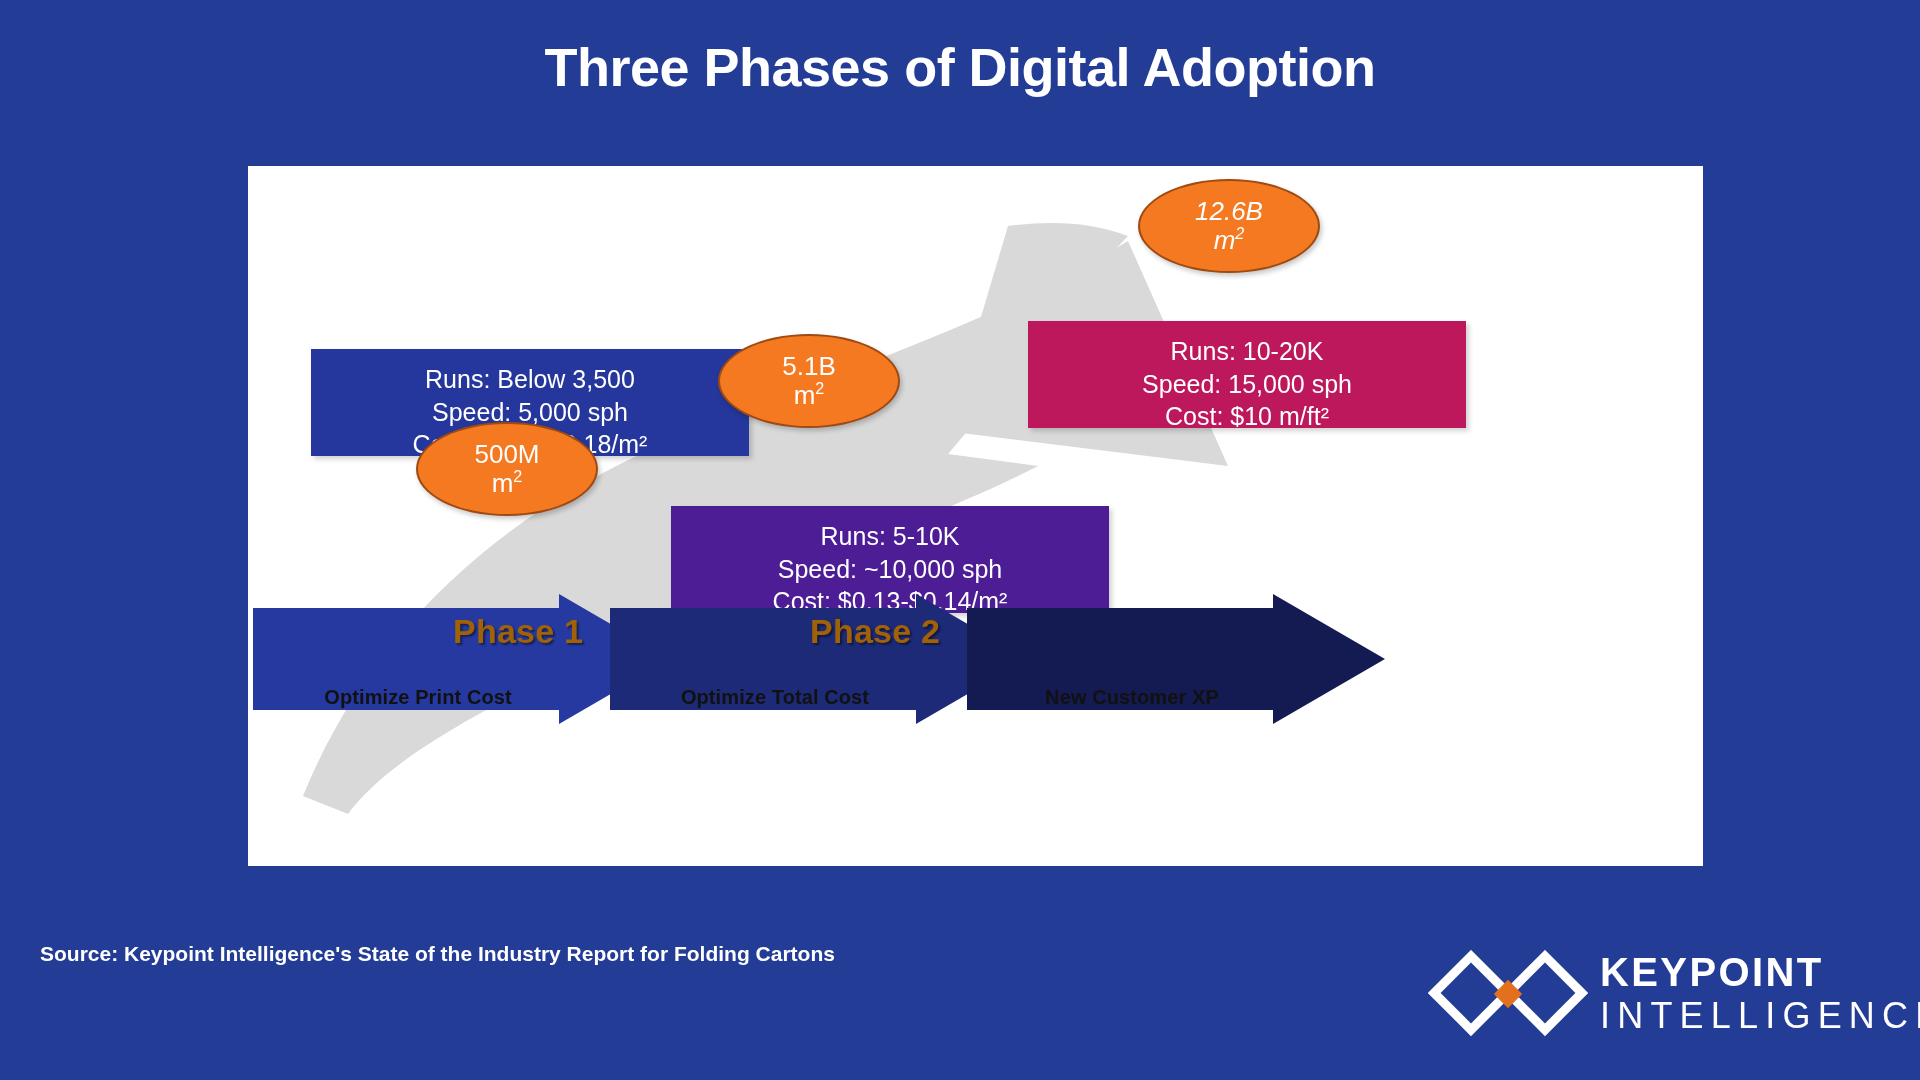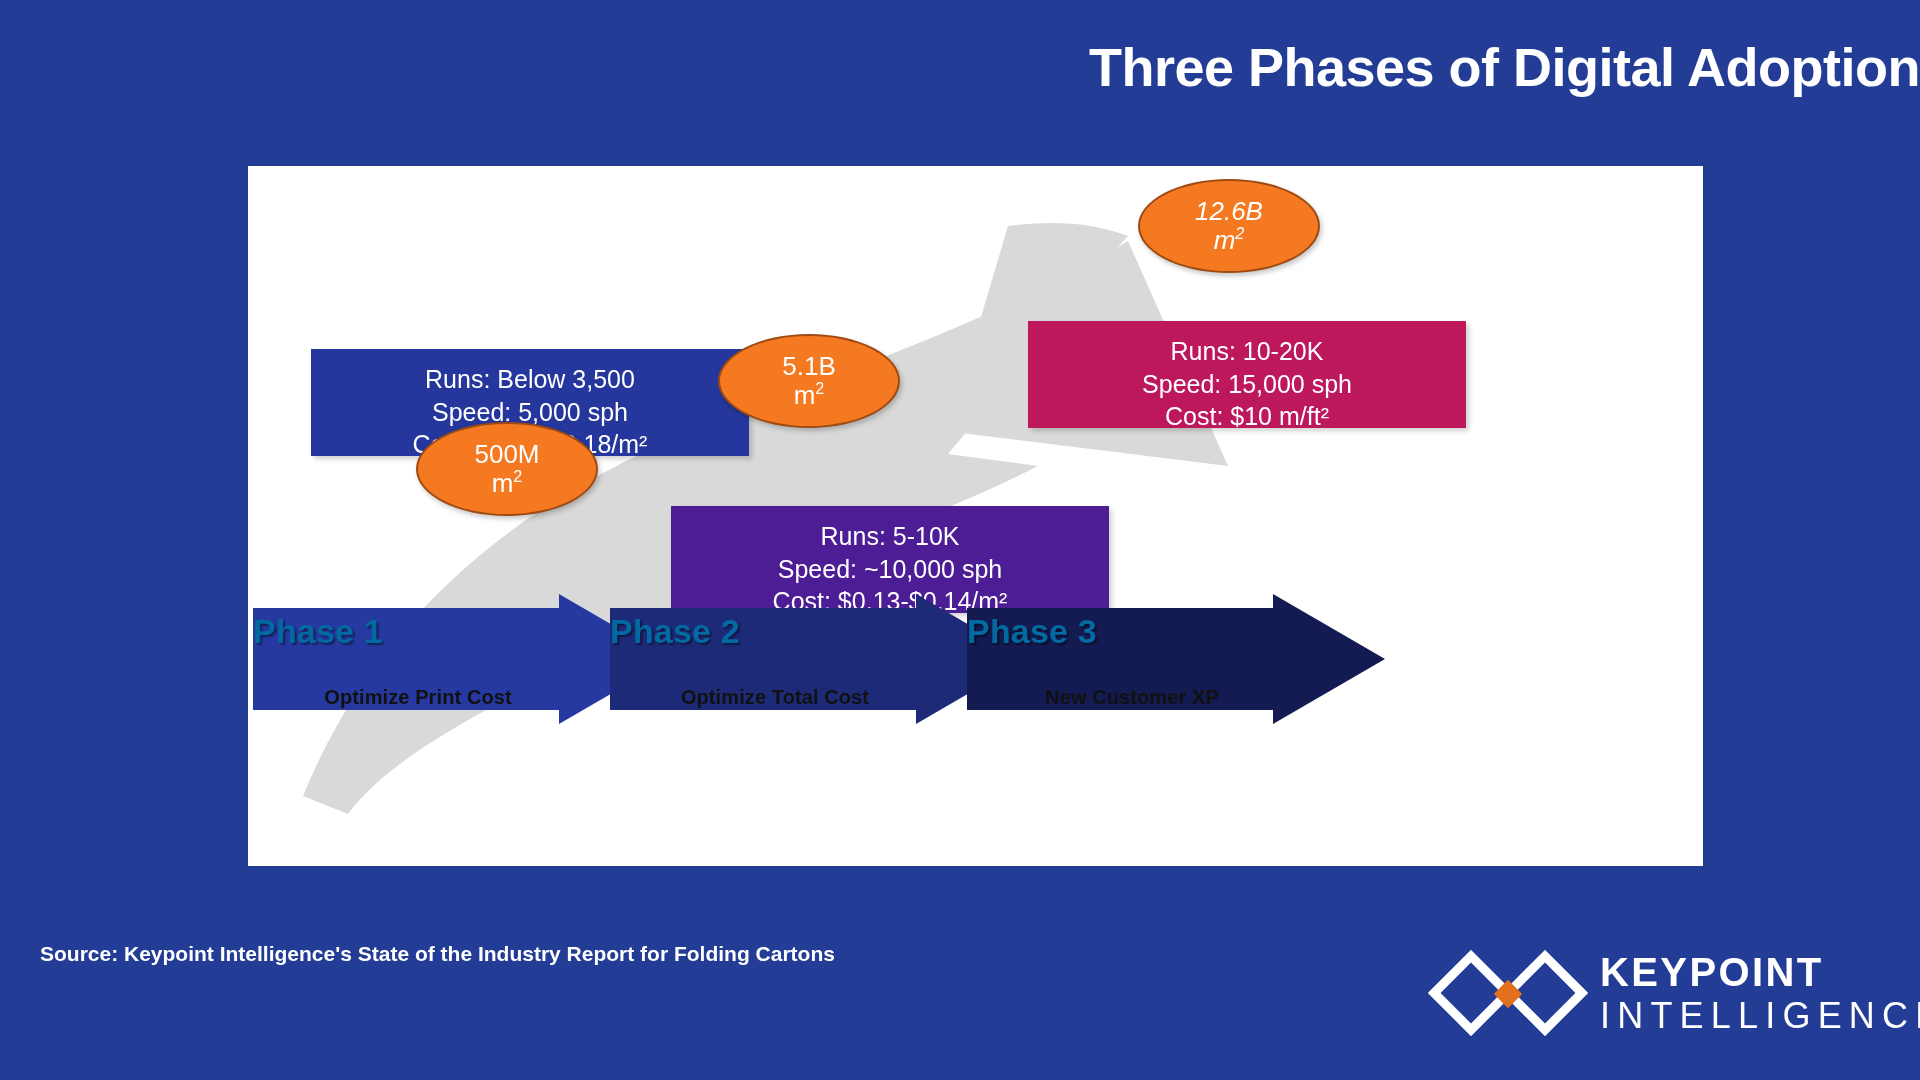--- a/index.html
+++ b/index.html
@@ -6,21 +6,21 @@
   body{
     width:1920px;height:1080px;
     background:#233c95;
     font-family:"Liberation Sans", sans-serif;
     overflow:hidden;
     position:relative;
   }
   
   #slide-title{
     position:absolute;left:0;top:36px;width:1920px;
-    text-align:right;
+    text-align:center;
     color:#ffffff;
     font-size:54px;
     font-weight:700;
     letter-spacing:-0.5px;
     white-space:nowrap;
   }
   
   #panel{
     position:absolute;
     left:248px;top:166px;
@@ -60,22 +60,22 @@
   .bubble .ln{display:block;}
   #bubble-1{left:168px; top:256px; width:178px; height:90px;}
   #bubble-2{left:470px; top:168px; width:178px; height:90px;}
   #bubble-3{left:890px; top:13px;  width:178px; height:90px;font-style:italic;}
   sup{font-size:.62em;vertical-align:super;line-height:0;}
   
   .phase{position:absolute;top:428px;width:420px;height:130px;}
   .phase svg{position:absolute;left:0;top:0;}
   .phase-label{
     position:absolute;left:0;top:18px;width:330px;
-    text-align:left;
-    color:#0369a1;
+    text-align:right;
+    color:#a16207;
     font-size:34px;font-weight:700;
     text-shadow:2px 2px 2px rgba(0,0,0,.45);
     letter-spacing:.2px;
   }
   .phase-sub{
     position:absolute;left:0;top:80px;width:330px;
     text-align:center;
     color:#111111;
     font-size:20px;font-weight:700;
     letter-spacing:.1px;
@@ -175,21 +175,20 @@
       <path d="M0 14 L306 14 L306 0 L418 65 L306 130 L306 116 L0 116 Z" fill="#1d2a78"></path>
     </svg>
     <div class="phase-label">Phase 2</div>
     <div class="phase-sub">Optimize Total Cost</div>
   </div>
 
   <div class="phase" id="phase-3">
     <svg width="420" height="130" viewBox="0 0 420 130" xmlns="http://www.w3.org/2000/svg">
       <path d="M0 14 L306 14 L306 0 L418 65 L306 130 L306 116 L0 116 Z" fill="#141b52"></path>
     </svg>
-    <div class="phase-label">Phase 3</div>
     <div class="phase-sub">New Customer XP</div>
   </div>
 
 </div>
 
 <div id="source-note">Source: Keypoint Intelligence's State of the Industry Report for Folding Cartons</div>
 
 <div id="logo">
   <svg id="logo-mark" width="160" height="104" viewBox="0 0 160 104" xmlns="http://www.w3.org/2000/svg">
     <g fill="none" stroke="#ffffff" stroke-width="9">

